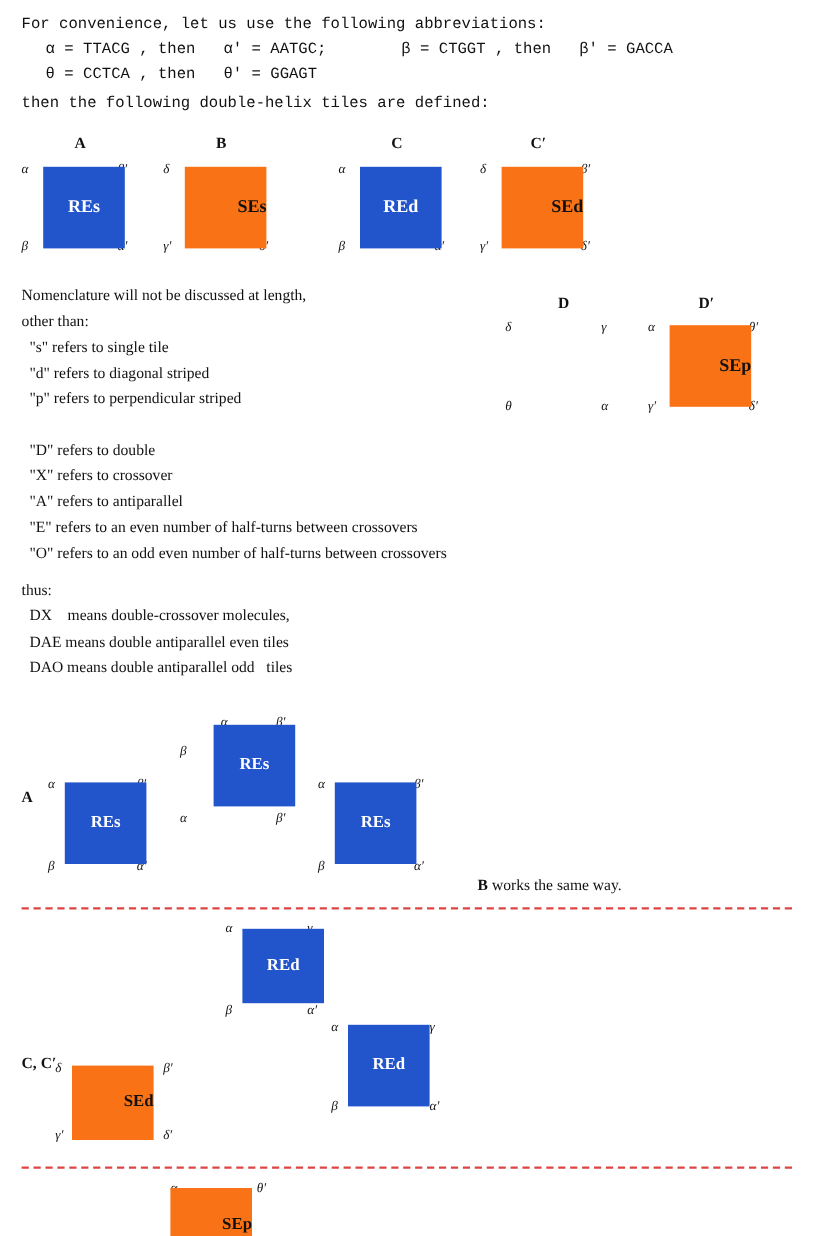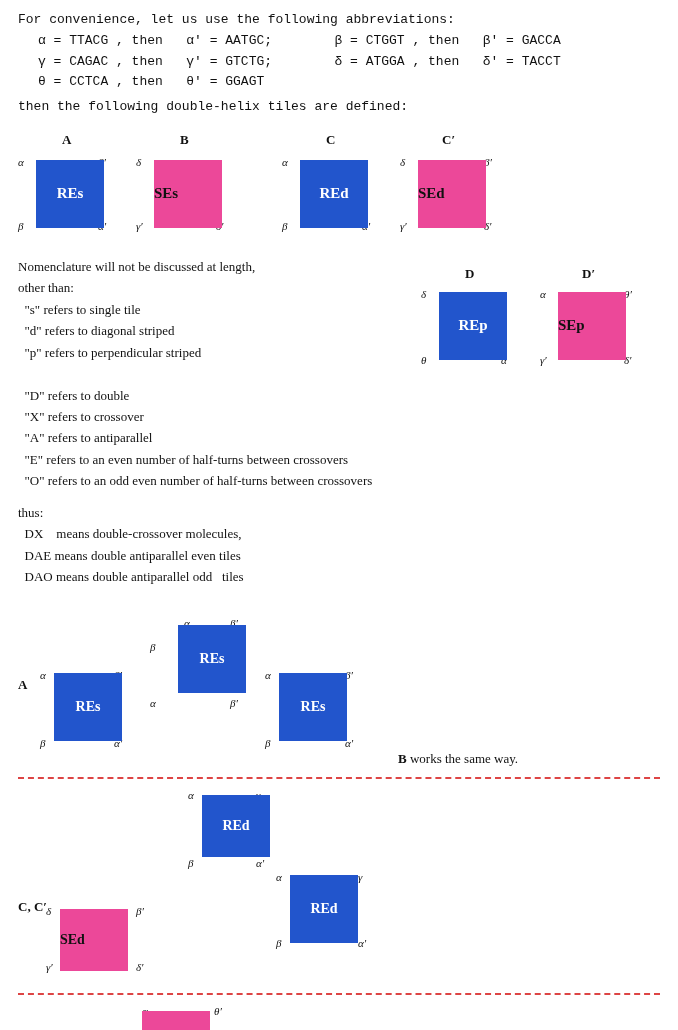--- a/index.html
+++ b/index.html
@@ -21,47 +21,43 @@
     .tile-blue {
       background: #2255cc;
       color: #fff;
       font-size: 15px;
       font-weight: bold;
       display: flex;
       align-items: center;
       justify-content: center;
     }
     .tile-yellow {
-      background: #ec4899;
+      background: #f97316;
       color: #111;
       font-size: 15px;
       font-weight: bold;
       display: flex;
       align-items: center;
-      justify-content: flex-start;
+      justify-content: flex-end;
     }
     
     .dashed-divider {
       border: none;
       border-top: 2px dashed #d44;
       margin: 10px 0;
     }
   </style>
 </head>
 <body>
 
 <div class="abbrev-section">
   <p>For convenience, let us use the following abbreviations:</p>
   <p style="padding-left:20px;">
     α = TTACG ,  then &nbsp; α′ = AATGC; &nbsp;&nbsp;&nbsp;&nbsp;&nbsp;&nbsp;
     β = CTGGT ,  then &nbsp; β′ = GACCA
-  </p>
-  <p style="padding-left:20px;">
-    γ = CAGAC ,  then &nbsp; γ′ = GTCTG; &nbsp;&nbsp;&nbsp;&nbsp;&nbsp;&nbsp;
-    δ = ATGGA ,  then &nbsp; δ′ = TACCT
   </p>
   <p style="padding-left:20px;">
     θ = CCTCA ,  then &nbsp; θ′ = GGAGT
   </p>
   <p style="margin-top:4px;">then the following double-helix tiles are defined:</p>
 </div>
 
 <div style="display:flex; flex-direction:row; align-items:flex-start; margin-bottom:14px; gap:8px;">
 
   <div style="position:relative; width:110px; height:110px; margin-top:4px;">
@@ -129,23 +125,20 @@
   </div>
 
   <div style="display:flex; flex-direction:row; align-items:flex-start; gap:4px; margin-top:10px;">
 
     <div style="position:relative; width:115px; height:115px;">
       <span style="position:absolute;top:0;left:44px;font-weight:bold;font-size:13px;">D</span>
       <span style="position:absolute;top:22px;left:0px;font-style:italic;font-size:11px;">δ</span>
       <span style="position:absolute;top:22px;left:80px;font-style:italic;font-size:11px;">γ</span>
       <span style="position:absolute;top:88px;left:0px;font-style:italic;font-size:11px;">θ</span>
       <span style="position:absolute;top:88px;left:80px;font-style:italic;font-size:11px;">α</span>
-      <div class="tile-blue" style="position:absolute;top:26px;left:18px;width:68px;height:68px;">
-        <span>REp</span>
-      </div>
     </div>
 
     <div style="position:relative; width:120px; height:115px;">
       <span style="position:absolute;top:0;left:42px;font-weight:bold;font-size:13px;">D′</span>
       <span style="position:absolute;top:22px;left:0px;font-style:italic;font-size:11px;">α</span>
       <span style="position:absolute;top:22px;left:84px;font-style:italic;font-size:11px;">θ′</span>
       <span style="position:absolute;top:88px;left:0px;font-style:italic;font-size:11px;">γ′</span>
       <span style="position:absolute;top:88px;left:84px;font-style:italic;font-size:11px;">δ′</span>
       <div class="tile-yellow" style="position:absolute;top:26px;left:18px;width:68px;height:68px;">
         <span>SEp</span>

